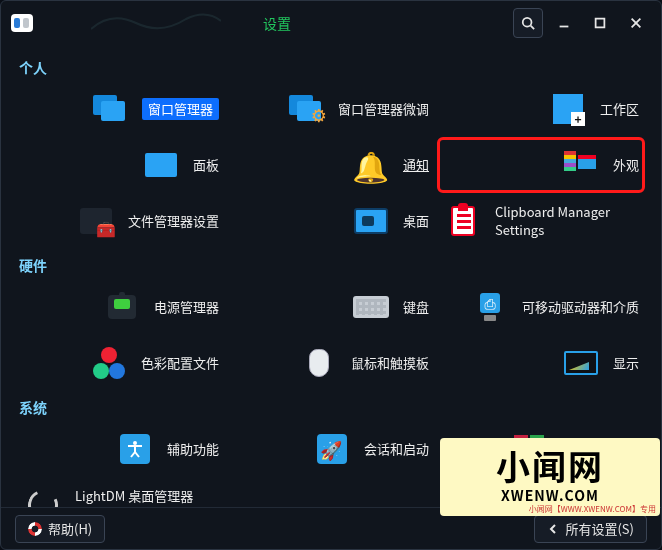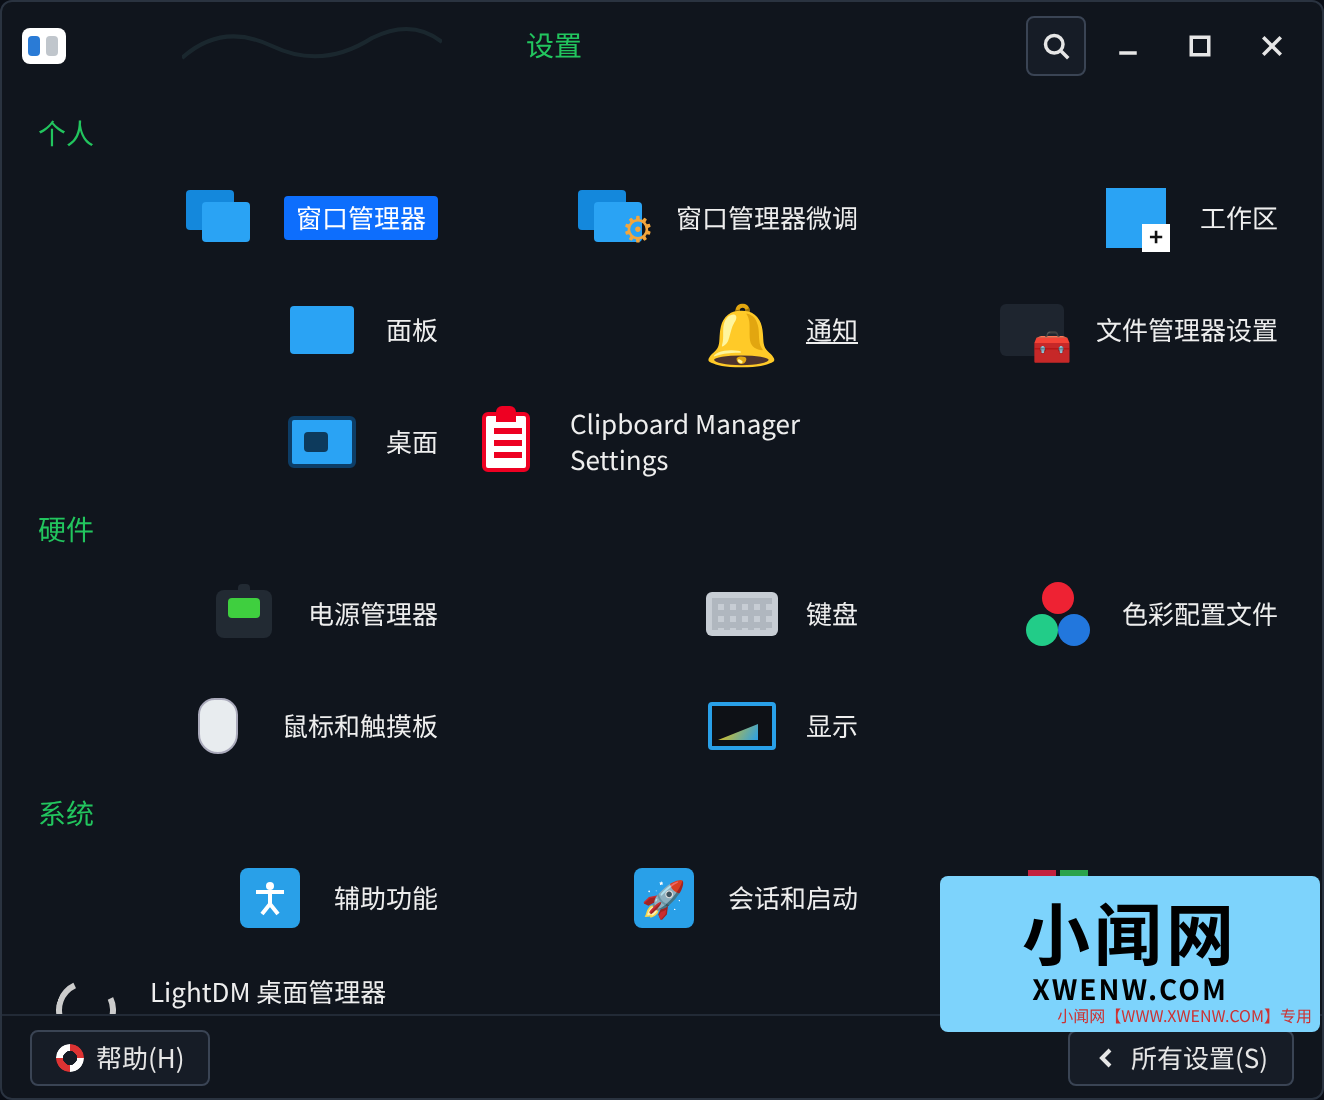--- a/index.html
+++ b/index.html
@@ -62,23 +62,23 @@
     background: #161c26;
   }
   .tb-btn svg { width: 14px; height: 14px; }
   .content {
     flex: 1;
     overflow: hidden;
     padding: 4px 18px 0 18px;
   }
   .section-h {
     font-size: 14px;
-    color: #22c55e;
+    color: #7dd3fc;
     margin: 8px 0 6px 0;
-    font-weight: 400;
+    font-weight: 700;
   }
   .grid {
     display: grid;
     grid-template-columns: repeat(3, 1fr);
     column-gap: 6px;
     row-gap: 4px;
   }
   .cell {
     display: flex; align-items: center;
     gap: 12px;
@@ -184,22 +184,22 @@
   .rocket-ic { width: 30px; height: 30px; background: #29a0e8; border-radius: 4px; display: flex; align-items: center; justify-content: center; font-size: 18px; }
   .apps-ic { width: 30px; height: 28px; display: grid; grid-template-columns: 1fr 1fr; grid-template-rows: 1fr 1fr; gap: 2px; }
   .apps-ic span:nth-child(1){ background:#c4213f; }
   .apps-ic span:nth-child(2){ background:#2aa34a; }
   .apps-ic span:nth-child(3){ background:#1877c9; }
   .apps-ic span:nth-child(4){ background:#f2a91a; }
   .lightdm-ic { width: 30px; height: 30px; border: 3px solid #ccc; border-radius: 50%; border-top-color: transparent; transform: rotate(20deg); }
   
   .wm {
     position: absolute; right: 2px; bottom: 34px;
-    width: 190px; height: 78px;
-    background: #7dd3fc; color: #000;
+    width: 220px; height: 78px;
+    background: #fef9c3; color: #000;
     display: flex; flex-direction: column; align-items: center; justify-content: center;
     border-radius: 4px;
     z-index: 50;
     font-weight: 700;
   }
   .wm .big { font-size: 34px; letter-spacing: 2px; line-height: 1; }
   .wm .sub { font-size: 14px; font-weight: 600; letter-spacing: 1px; margin-top: 2px; }
   .wm .tiny { position: absolute; right: 4px; bottom: 2px; font-size: 8px; color: #c33; font-weight: 400; }
   .dragon {
     position: absolute; top: 8px; left: 90px;
@@ -277,20 +277,26 @@
       <div class="cell">
         <div class="icn">
             <div class="panel-rect"></div>
           </div>
         <span class="cell-label">面板</span>
       </div>
       <div class="cell">
         <div class="icn bell-ic">🔔</div>
         <span class="cell-label" style="text-decoration:underline">通知</span>
       </div>
+      <div class="cell highlighted">
+        <div class="icn">
+            <div class="appear-ic"></div>
+          </div>
+        <span class="cell-label">外观</span>
+      </div>
 
       <div class="cell">
         <div class="icn">
             <div class="filemgr"></div>
           </div>
         <span class="cell-label">文件管理器设置</span>
       </div>
       <div class="cell">
         <div class="icn">
             <div class="desk-ic"></div>
@@ -311,20 +317,26 @@
         <div class="icn">
             <div class="batt-ic"></div>
           </div>
         <span class="cell-label">电源管理器</span>
       </div>
       <div class="cell">
         <div class="icn">
             <div class="kbd-ic"></div>
           </div>
         <span class="cell-label">键盘</span>
+      </div>
+      <div class="cell">
+        <div class="icn">
+            <div class="usb-ic"></div>
+          </div>
+        <span class="cell-label">可移动驱动器和介质</span>
       </div>
       <div class="cell">
         <div class="icn">
             <div class="color-ic">
               <span class="r"></span>
               <span class="g"></span>
               <span class="b"></span>
             </div>
           </div>
         <span class="cell-label">色彩配置文件</span>

